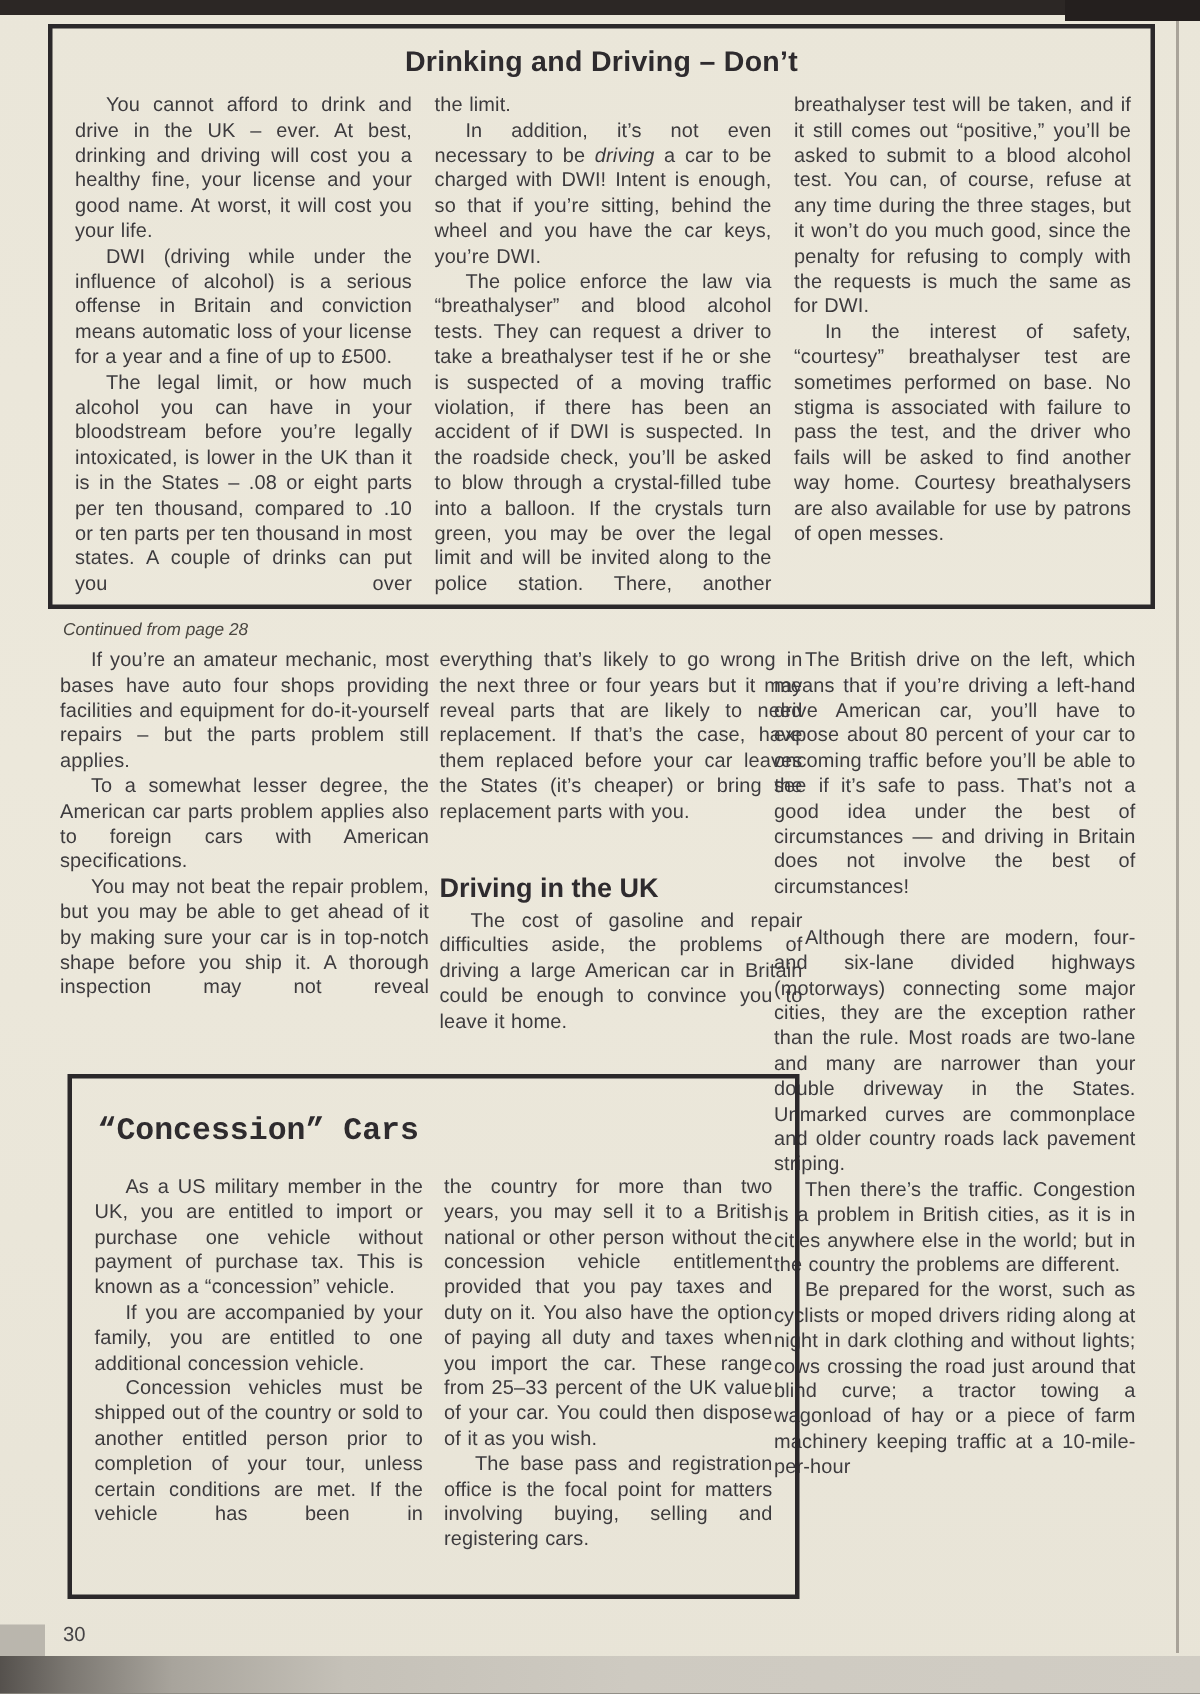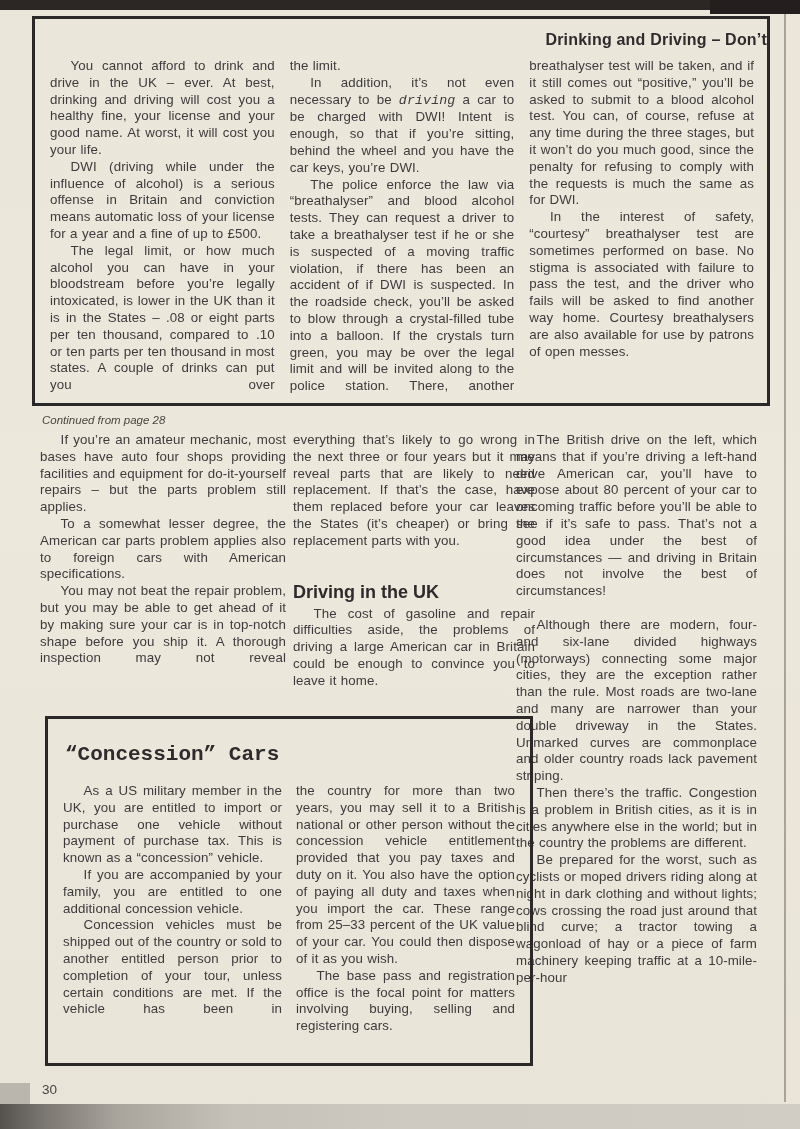--- a/index.html
+++ b/index.html
@@ -16,30 +16,30 @@
   .scan-band-bottom {
     position:absolute; left:0; right:0; bottom:0; height:25px;
     background:linear-gradient(90deg,#55514d 0px,#7b7771 45px,#a8a49c 115px,#c5c1b8 230px,#cecac1 420px,#d1cdc4 100%);
   }
   .scan-blot-bl { position:absolute; left:0; bottom:20px; width:30px; height:26px; background:#94908a; opacity:.55; }
 
   .para {
     font-size:13.3px; line-height:16.8px; text-align:justify;
     text-indent:1.55em; letter-spacing:0.1px; word-spacing:0.5px;
   }
-  .para em { font-style:italic;font-family:Liberation Mono, monospace; }
+  .para em { font-style:italic; }
   .flush { text-indent:0; }
   .stretch { text-align-last:justify; -moz-text-align-last:justify; }
 
   .top-box {
     position:absolute; left:32px; top:16px; width:738px; height:390px;
     border:3px solid #2b282a; overflow:hidden;
   }
   .box-title {
-    text-align:right; font-size:16px; font-weight:bold; color:#2e2b2e;
+    text-align:center; font-size:19px; font-weight:bold; color:#2e2b2e;
     padding:12px 0 7px; letter-spacing:0.2px;
   }
   .box-cols { display:flex; gap:15px; padding:2px 13px 0 15px; }
   .box-cols .col { flex:1; }
 
   .continued { position:absolute; left:42px; top:414px; font-style:italic; font-size:11.5px; color:#494640; }
 
   .main-col { position:absolute; top:432px; }
   .main-col1 { left:40px;  width:246px; }
   .main-col2 { left:293px; width:242px; }

